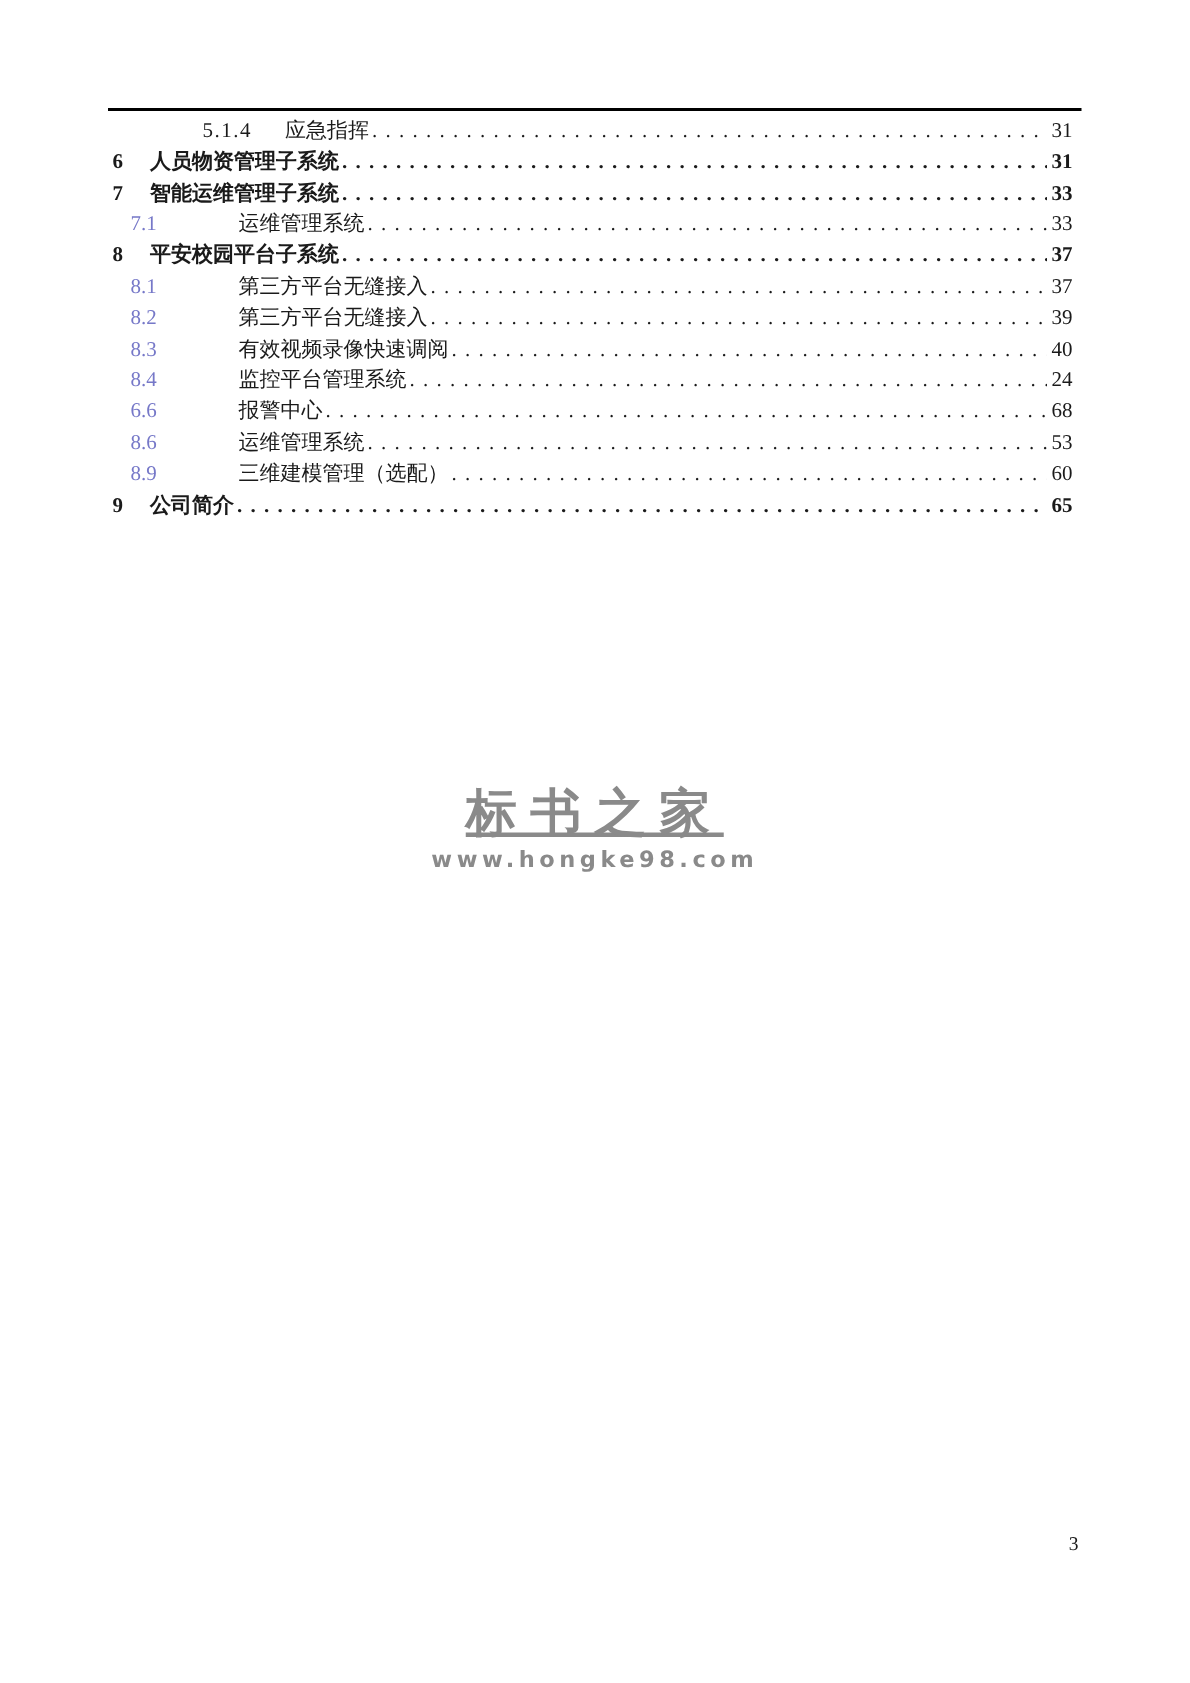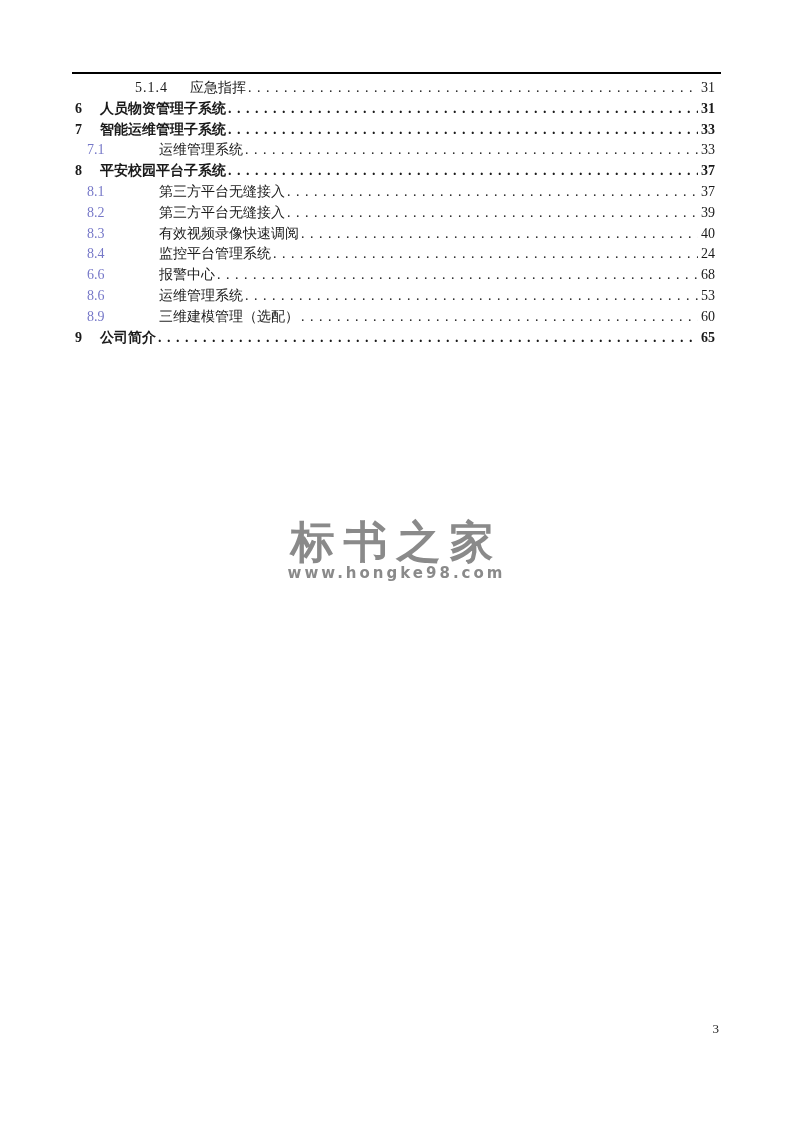--- a/index.html
+++ b/index.html
@@ -66,24 +66,25 @@
   .watermark {
     position:absolute;
     left:0; right:0;
     top:524px;
     text-align:center;
     color:var(--wm-color,#8a8a8a);
     font-family:"DejaVu Sans","Liberation Sans",sans-serif;
     user-select:none;
   }
   .watermark .brand {
-    font-size:44px;
+    font-size:34px;
     font-weight:bold;
     letter-spacing:9px;
     line-height:36px;
+    text-decoration:underline;
   }
   .watermark .url {
     margin-top:4px;
     font-size:15px;
     font-weight:bold;
     letter-spacing:3px;
   }
   .page-number {
     position:absolute;
     top:1021px;

